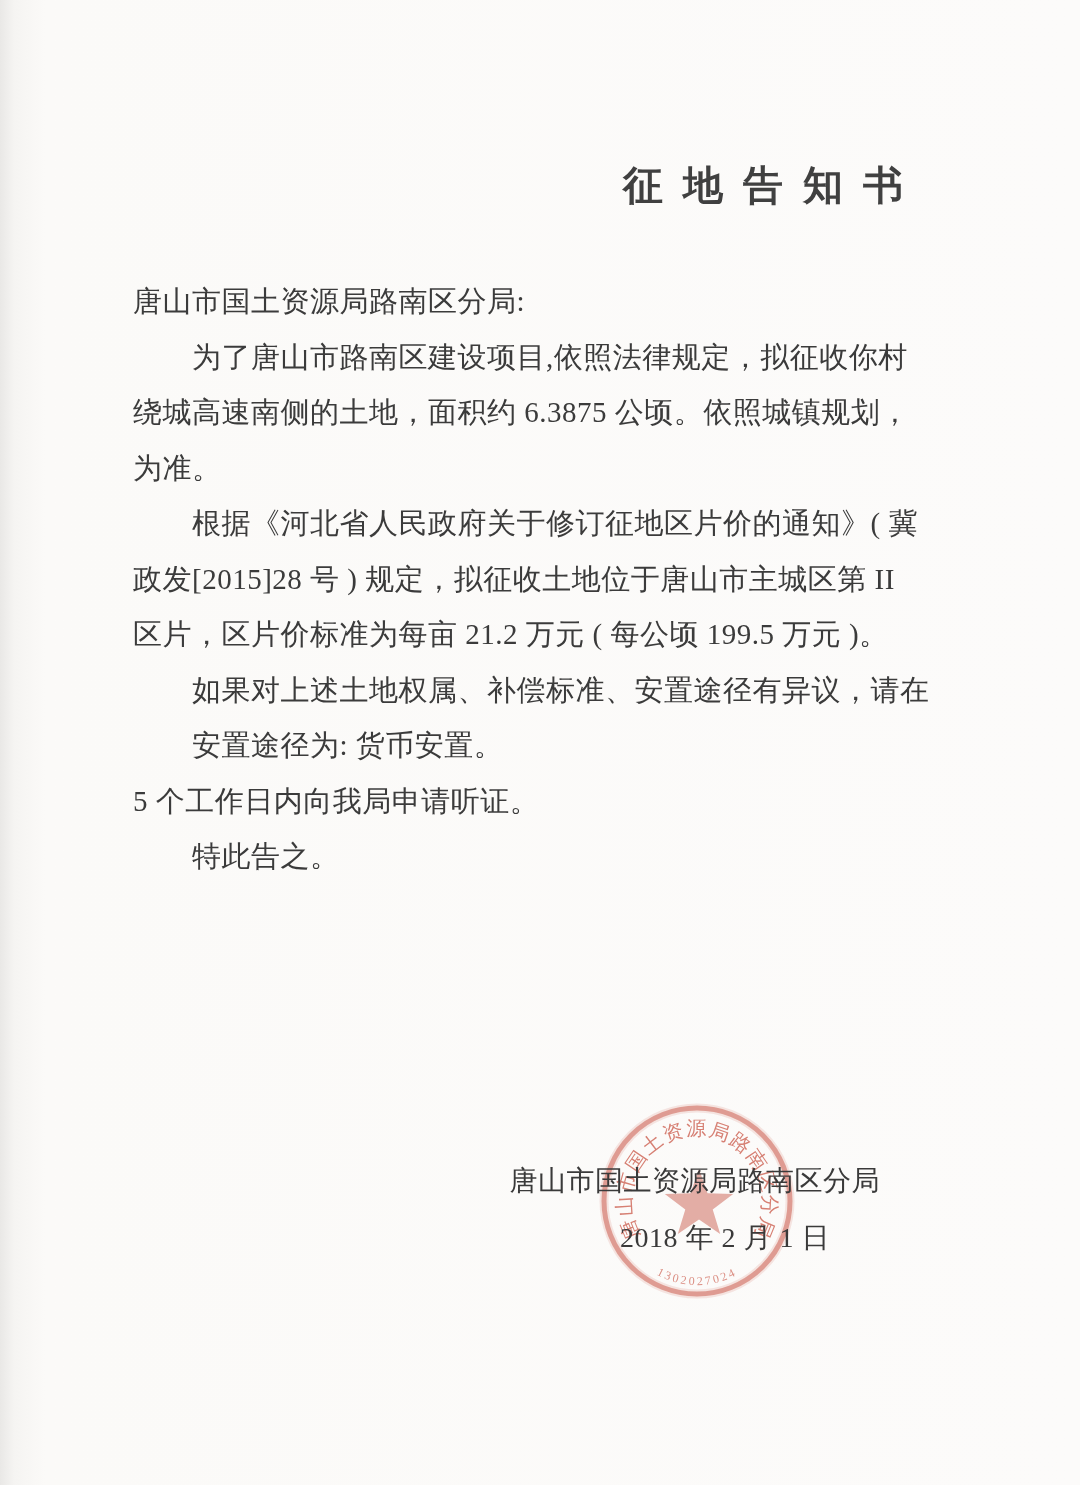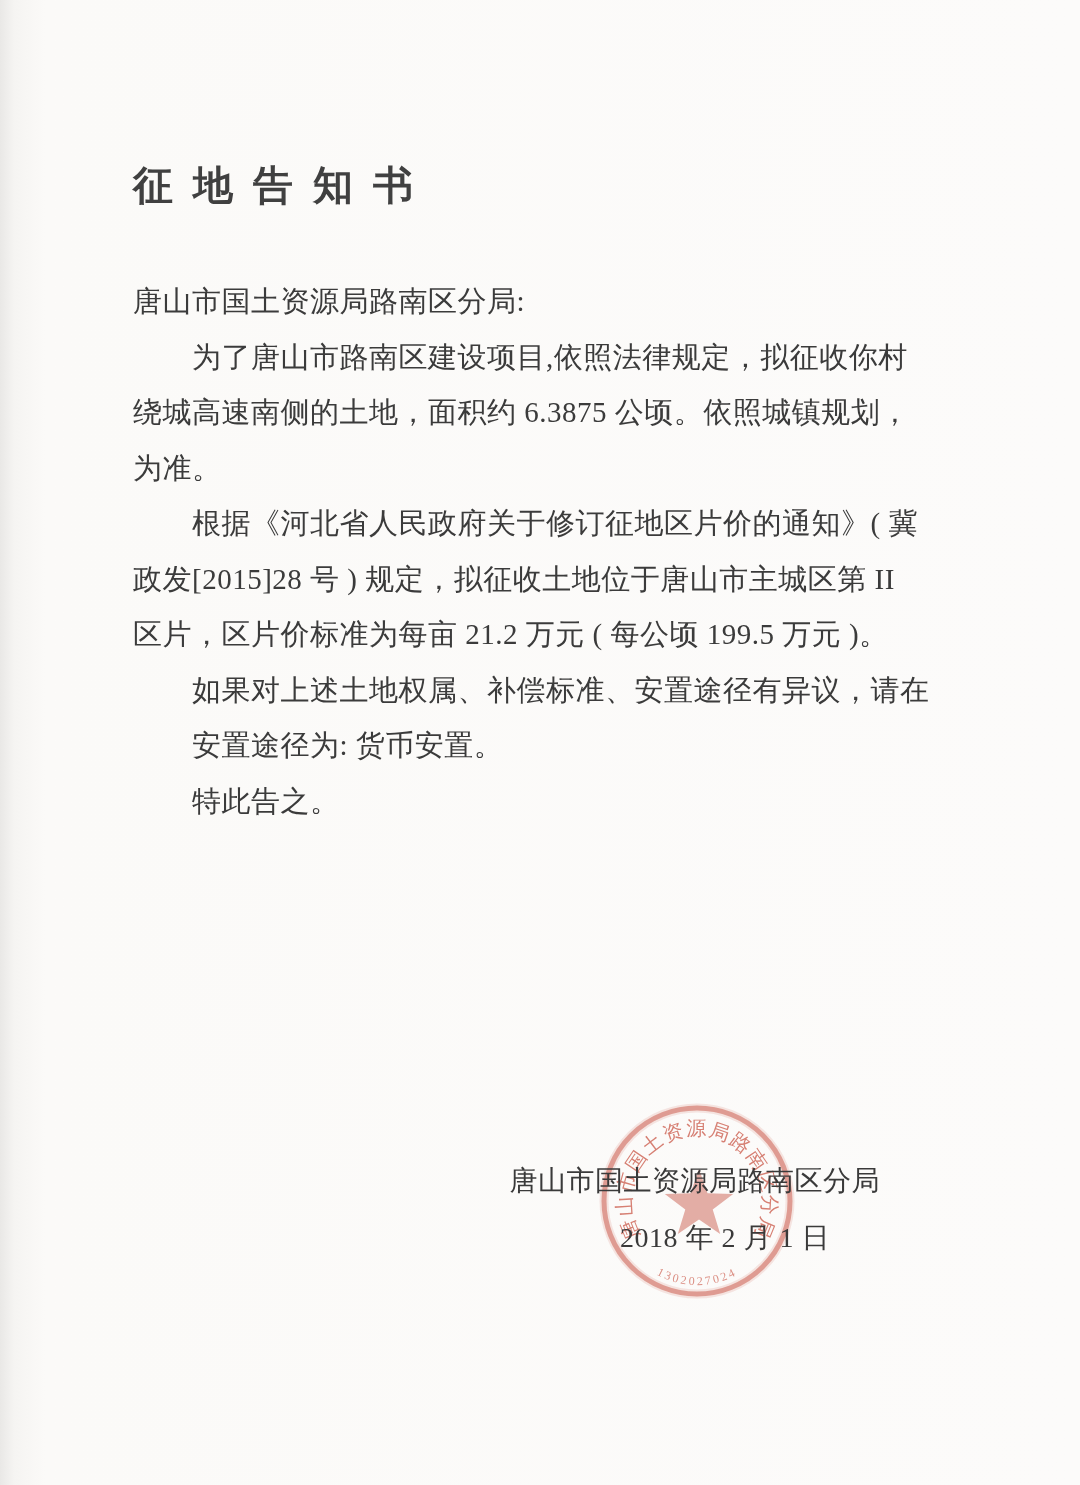--- a/index.html
+++ b/index.html
@@ -16,21 +16,21 @@
       linear-gradient(90deg, #e9e8e6 0px, #f5f4f2 14px, #fbfaf8 45px, #fcfbfa 100%);
     font-family: "Liberation Serif", "DejaVu Serif", serif;
     color: #3c3c3c;
   }
   .doc-title {
     position: absolute;
     top: 158px;
     left: 133px;
     width: 772px;
     margin: 0;
-    text-align: left;
+    text-align: right;
     font-size: 40px;
     font-weight: 600;
     letter-spacing: 2px;
     word-spacing: 6px;
     color: #404040;
   }
   .doc-body {
     position: absolute;
     top: 274px;
     left: 133px;
@@ -89,20 +89,21 @@
   <div class="doc-body">
     <div class="doc-line">唐山市国土资源局路南区分局:</div>
     <div class="doc-line">　　为了唐山市路南区建设项目,依照法律规定，拟征收你村</div>
     <div class="doc-line">绕城高速南侧的土地，面积约 6.3875 公顷。依照城镇规划，</div>
     <div class="doc-line">为准。</div>
     <div class="doc-line">　　根据《河北省人民政府关于修订征地区片价的通知》( 冀</div>
     <div class="doc-line">政发[2015]28 号 ) 规定，拟征收土地位于唐山市主城区第 II</div>
     <div class="doc-line">区片，区片价标准为每亩 21.2 万元 ( 每公顷 199.5 万元 )。</div>
     <div class="doc-line">　　如果对上述土地权属、补偿标准、安置途径有异议，请在</div>
     <div class="doc-line">　　安置途径为: 货币安置。</div>
+    <div class="doc-line">5 个工作日内向我局申请听证。</div>
     <div class="doc-line">　　特此告之。</div>
   </div>
 
   <svg class="seal-svg" viewBox="-140 -140 280 280" xmlns="http://www.w3.org/2000/svg">
     <defs>
       <path id="sealArcTop" d="M -55 36.6 A 66 66 0 1 1 55 36.6" fill="none"></path>
       <path id="sealArcBottom" d="M -66 52 A 84 84 0 0 0 66 52" fill="none"></path>
     </defs>
     <circle class="seal-ring-glow" cx="0" cy="0" r="93" stroke="#c8503f"></circle>
     <circle class="seal-ring" cx="0" cy="0" r="93" stroke="#c8503f"></circle>

